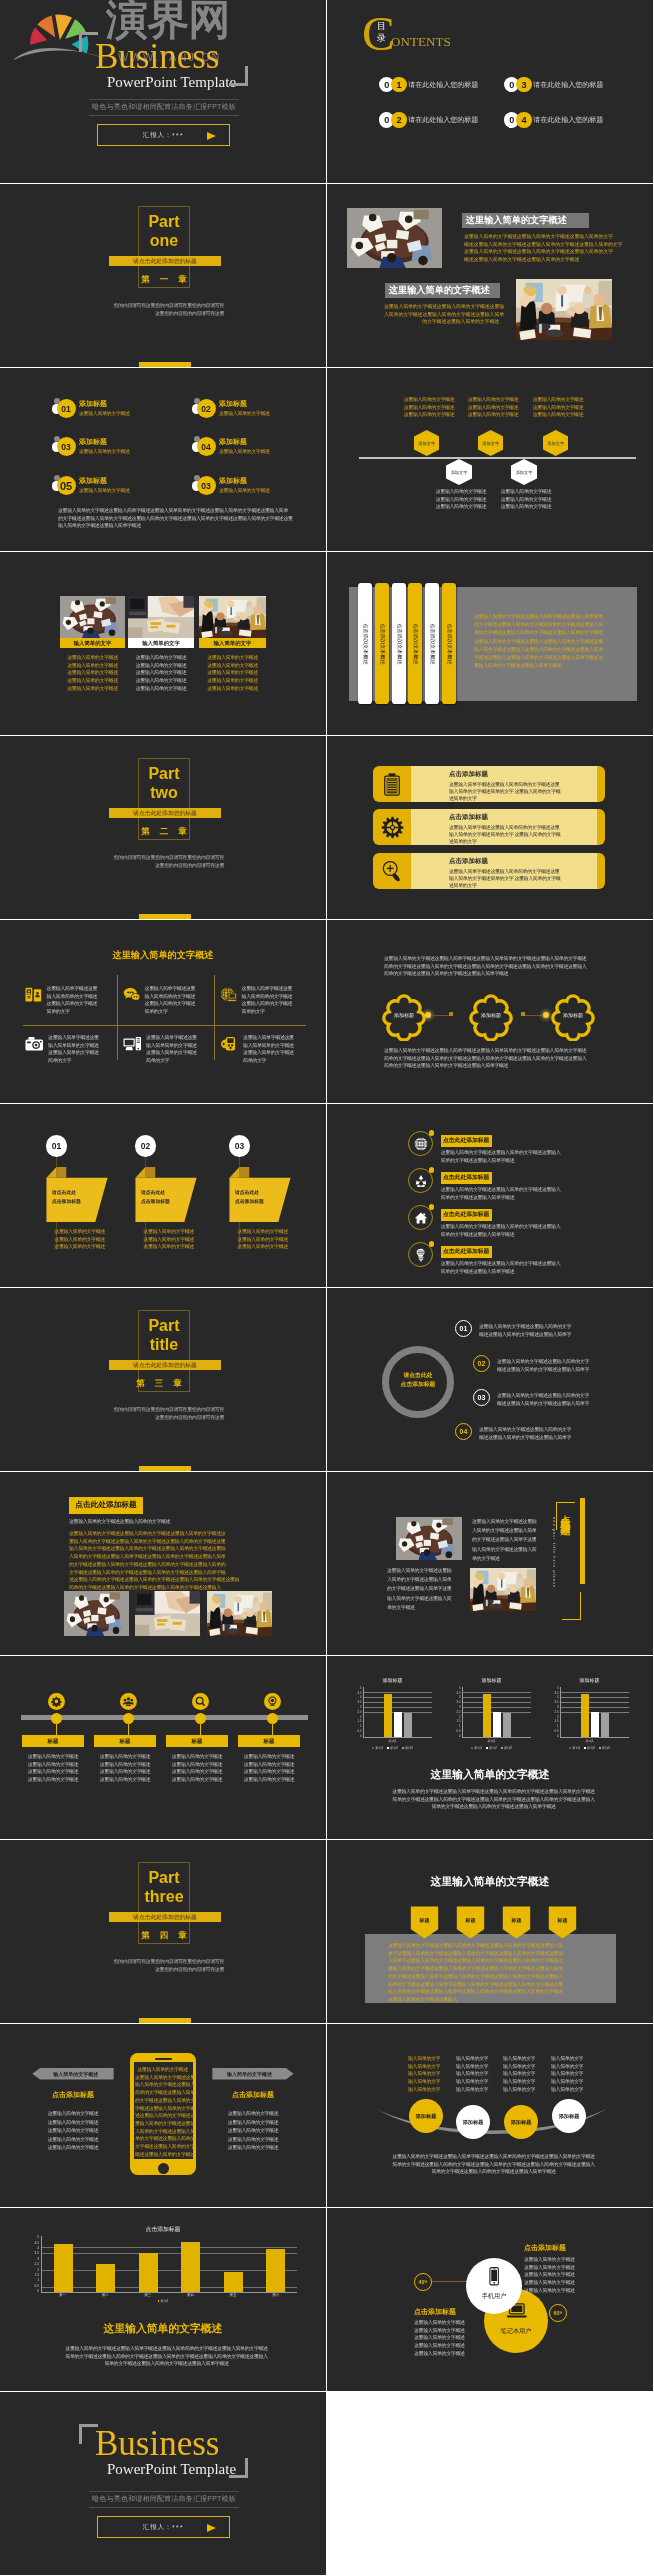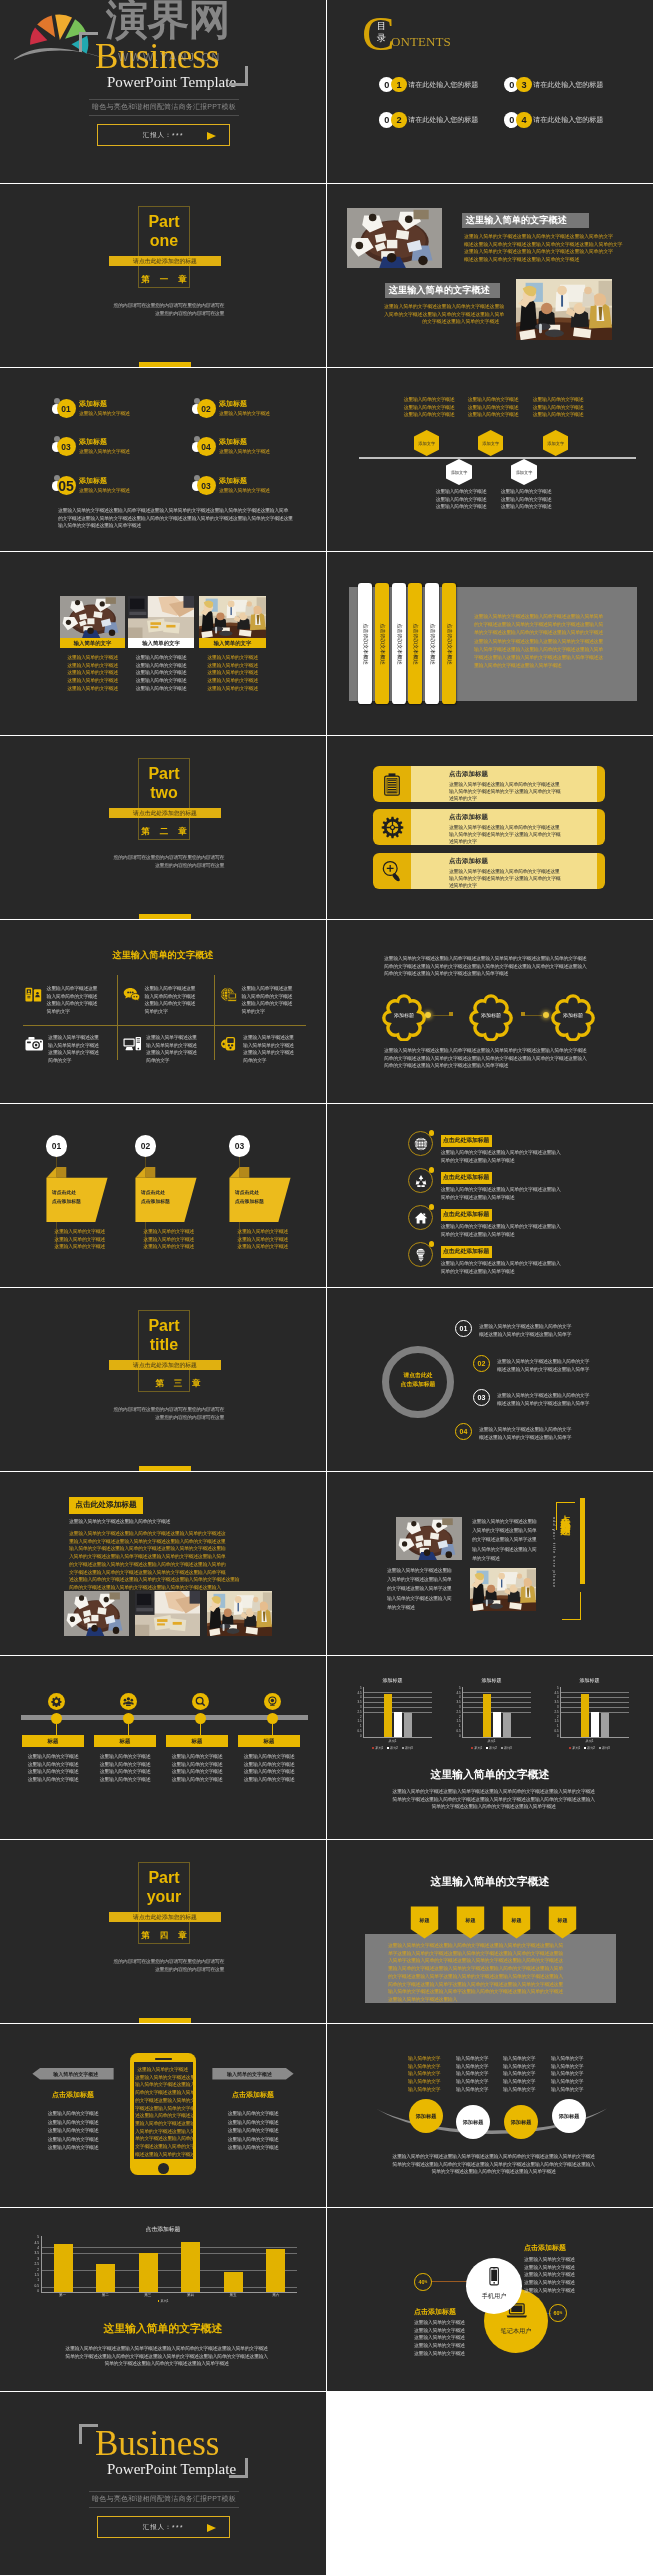--- a/index.html
+++ b/index.html
@@ -311,21 +311,21 @@
   <div class="a" style="left:55px;top:69px;">
     <div class="a circ" style="left:-1.5px;top:-1.5px;width:6.2px;height:6.2px;background:#888;"></div>
     <div class="a circ" style="left:-3.1px;top:5.4px;width:9.2px;height:9.2px;background:#fff;"></div>
     <div class="a circ ctr" style="left:1.5px;top:0px;width:19px;height:19px;background:#e9b800;color:#222;font-weight:bold;font-size:8.5px;">03</div>
     <div class="a hdrY" style="left:24px;top:0px;font-size:7px;white-space:nowrap;">添加标题</div>
     <div class="a bt t-y" style="left:24px;top:10.8px;white-space:nowrap;">这里输入简单的文字概述</div>
   </div>
   <div class="a" style="left:55px;top:108px;">
     <div class="a circ" style="left:-1.5px;top:-1.5px;width:6.2px;height:6.2px;background:#888;"></div>
     <div class="a circ" style="left:-3.1px;top:5.4px;width:9.2px;height:9.2px;background:#fff;"></div>
-    <div class="a circ ctr" style="left:1.5px;top:0px;width:19px;height:19px;background:#e9b800;color:#222;font-weight:bold;font-size:14px;">05</div>
+    <div class="a circ ctr" style="left:1.5px;top:0px;width:19px;height:19px;background:#e9b800;color:#222;font-weight:bold;font-size:11px;">05</div>
     <div class="a hdrY" style="left:24px;top:0px;font-size:7px;white-space:nowrap;">添加标题</div>
     <div class="a bt t-y" style="left:24px;top:10.8px;white-space:nowrap;">这里输入简单的文字概述</div>
   </div>
   <div class="a" style="left:195px;top:31px;">
     <div class="a circ" style="left:-1.5px;top:-1.5px;width:6.2px;height:6.2px;background:#888;"></div>
     <div class="a circ" style="left:-3.1px;top:5.4px;width:9.2px;height:9.2px;background:#fff;"></div>
     <div class="a circ ctr" style="left:1.5px;top:0px;width:19px;height:19px;background:#e9b800;color:#222;font-weight:bold;font-size:8.5px;">02</div>
     <div class="a hdrY" style="left:24px;top:0px;font-size:7px;white-space:nowrap;">添加标题</div>
     <div class="a bt t-y" style="left:24px;top:10.8px;white-space:nowrap;">这里输入简单的文字概述</div>
   </div>
@@ -947,21 +947,21 @@
       <span class="bt t-g">简单的文字概述这里输入简单字概述</span>
     </span>
   </div>
 </div>
 
 <div class="slide">
   <div class="a secBox" style="left:138px;top:21.6px;width:52px;height:82px;"></div>
   <div class="a secPart" style="left:131px;top:29px;width:66px;">Part</div>
   <div class="a secPart" style="left:131px;top:48px;width:66px;">title</div>
   <div class="a secBand ctr" style="left:109px;top:72px;width:112px;height:10px;">请点击此处添加您的标题</div>
-  <div class="a secCh" style="left:145px;top:90px;width:66px;padding-left:3.8px;font-family:Liberation Serif, serif;">第 三 章</div>
+  <div class="a secCh" style="left:126px;top:90px;width:66px;padding-left:3.8px;">第 三 章</div>
   <div class="a secD" style="left:69px;top:117px;width:155px;text-align:right;">您的内容请写在这里您的内容请写在里您的内容请写在</div>
   <div class="a secD" style="left:69px;top:125px;width:155px;text-align:right;">这里您的内容您的内容请写在这里</div>
   <div class="a secFoot" style="left:139px;top:178px;width:52px;height:6.2px;"></div>
 </div>
 
 <div class="slide">
   <div class="a circ" style="left:55px;top:58px;width:72px;height:72px;border:7px solid #7f7f7f;"></div>
   <div class="a" style="left:55px;top:83px;width:72px;text-align:center;">
     <div style="color:#e9b800;font-weight:bold;font-size:5.8px;line-height:8.5px;">请点击此处</div>
     <div style="color:#e9b800;font-weight:bold;font-size:5.8px;line-height:8.5px;">点击添加标题</div>
@@ -1429,21 +1429,21 @@
   <div class="a" style="left:55px;top:132px;width:223px;text-align:center;">
     <div class="bt t-g">这里输入简单的文字概述这里输入简单字概述这里输入简单简单的文字概述这里输入简单的文字概述</div>
     <div class="bt t-g">简单的文字概述这里输入简单的文字概述这里输入简单的文字概述这里输入简单的文字概述这里输入</div>
     <div class="bt t-g">简单的文字概述这里输入简单的文字概述这里输入简单字概述</div>
   </div>
 </div>
 
 <div class="slide">
   <div class="a secBox" style="left:138px;top:21.6px;width:52px;height:82px;"></div>
   <div class="a secPart" style="left:131px;top:29px;width:66px;">Part</div>
-  <div class="a secPart" style="left:131px;top:48px;width:66px;">your</div>
+  <div class="a secPart" style="left:131px;top:48px;width:66px;">three</div>
   <div class="a secBand ctr" style="left:109px;top:72px;width:112px;height:10px;">请点击此处添加您的标题</div>
   <div class="a secCh" style="left:131px;top:90px;width:66px;padding-left:3.8px;">第 四 章</div>
   <div class="a secD" style="left:69px;top:117px;width:155px;text-align:right;">您的内容请写在这里您的内容请写在里您的内容请写在</div>
   <div class="a secD" style="left:69px;top:125px;width:155px;text-align:right;">这里您的内容您的内容请写在这里</div>
   <div class="a secFoot" style="left:139px;top:178px;width:52px;height:6.2px;"></div>
 </div>
 
 <div class="slide">
   <div class="a hdr ctr" style="left:0;top:35px;width:326px;font-size:10.8px;">这里输入简单的文字概述</div>
   <div class="a" style="left:38px;top:94px;width:251px;height:69px;background:#7d7d7d;"></div>

